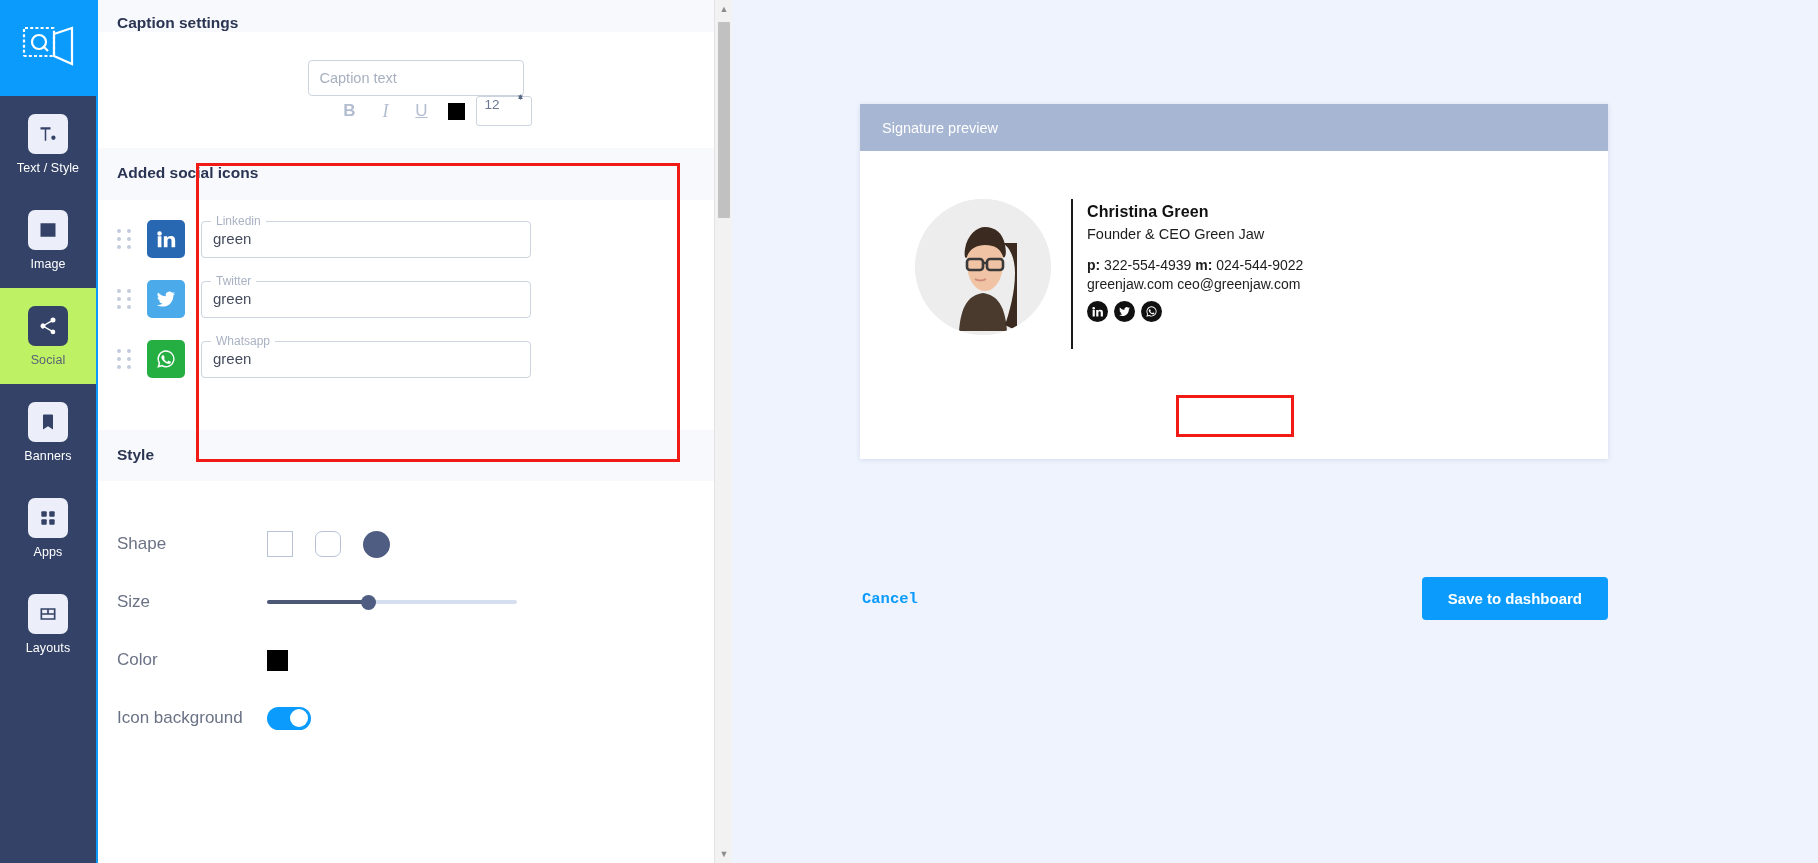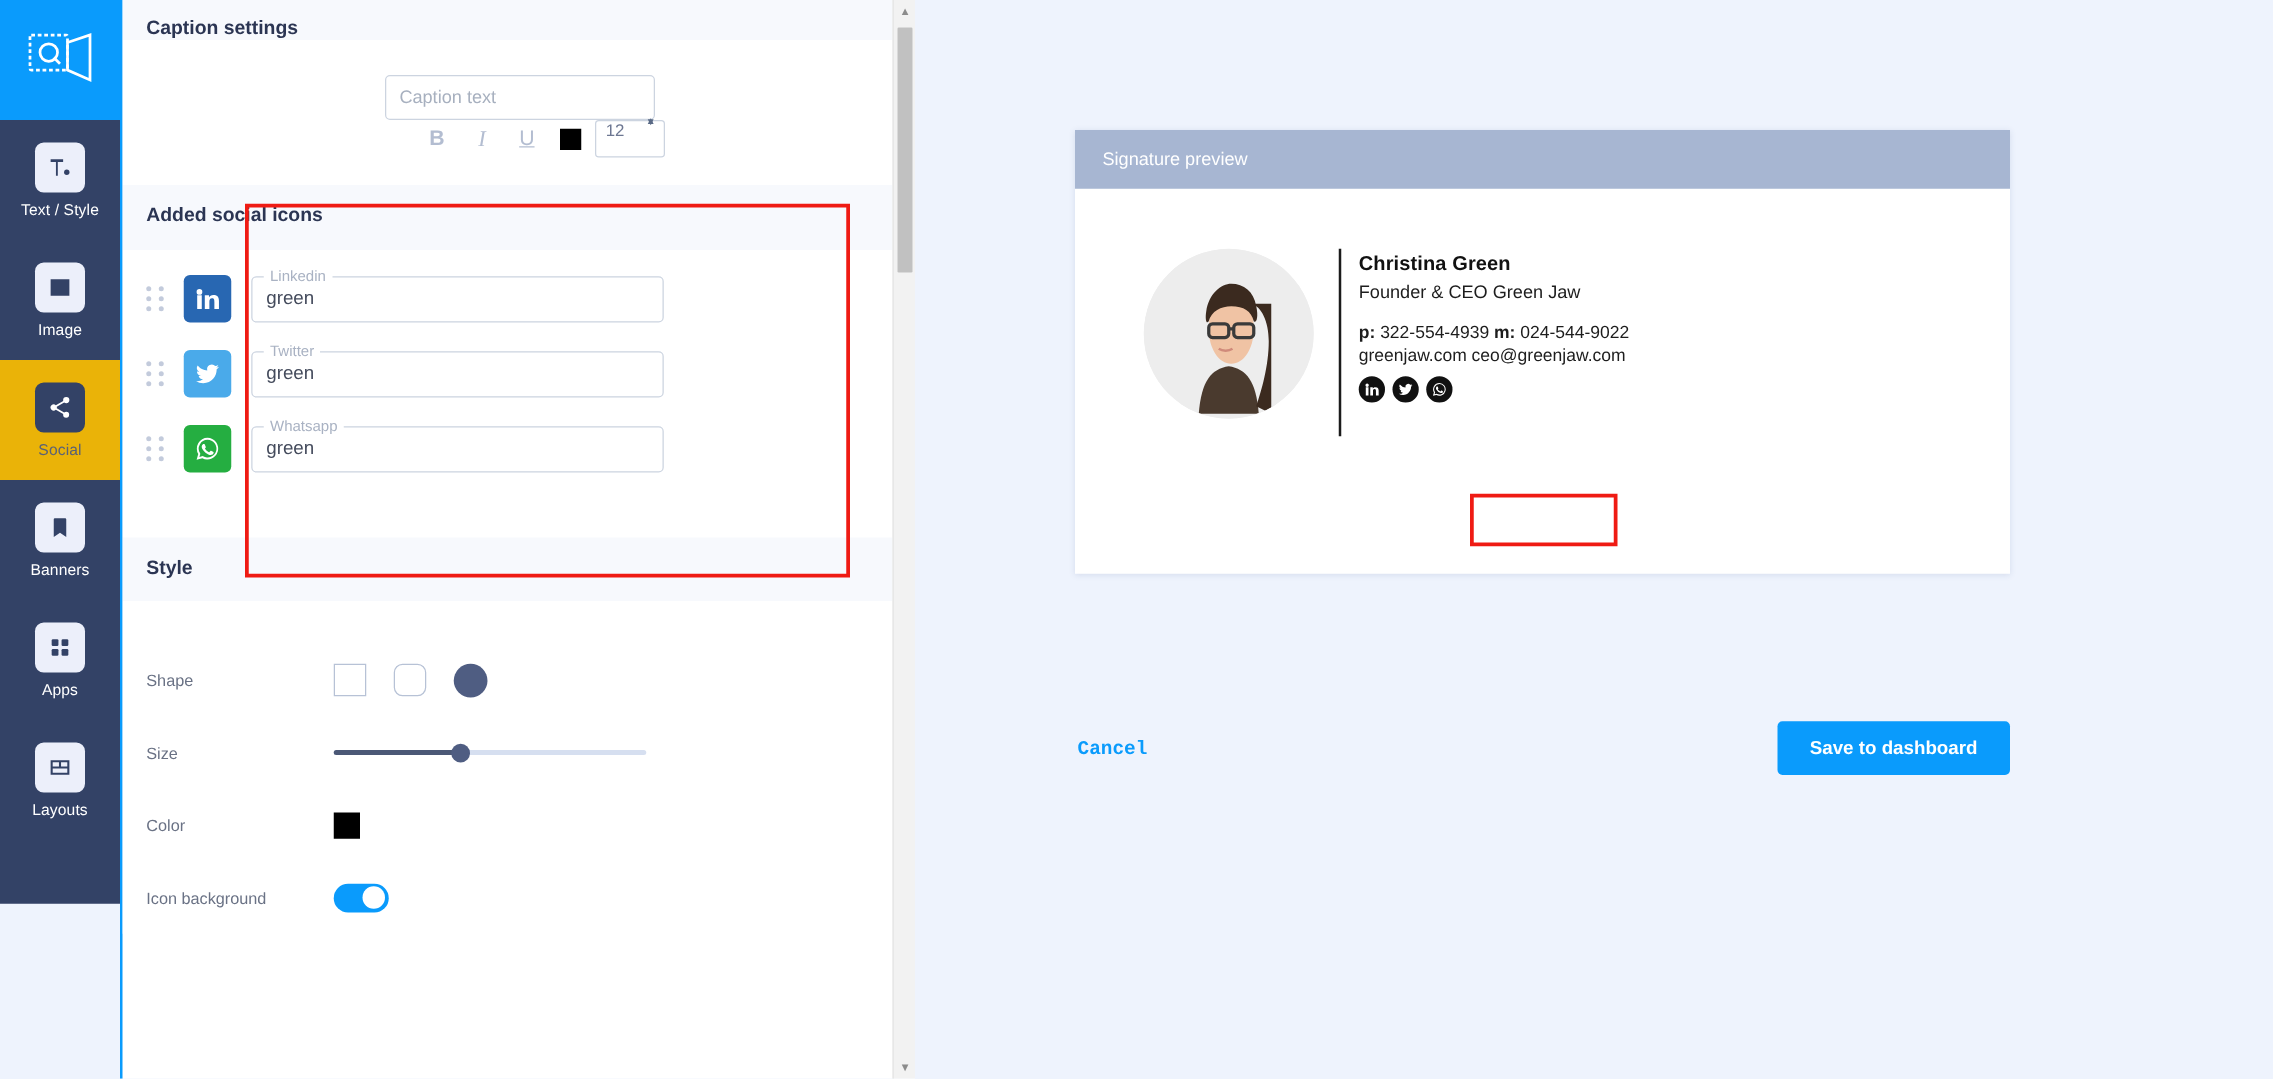--- a/index.html
+++ b/index.html
@@ -6,36 +6,36 @@
   html, body {
     width: 1818px; height: 863px;
     font-family: "Liberation Sans", sans-serif;
     overflow: hidden;
     background: #eef3fd;
   }
   .app { position: relative; width: 1818px; height: 863px; display: flex; }
 
   
   .rail {
-    width: 96px; height: 723px; background: #334266;
+    width: 96px; height: 863px; background: #334266;
     display: flex; flex-direction: column; align-items: center;
     flex: 0 0 96px;
   }
   .rail-logo {
     width: 96px; height: 96px; background: #0a9bfc;
     display: flex; align-items: center; justify-content: center;
   }
   .rail-logo svg { width: 52px; height: 44px; }
   .rail-item {
     width: 96px; height: 96px;
     display: flex; flex-direction: column;
     align-items: center; justify-content: center; gap: 7px;
     cursor: pointer;
   }
-  .rail-item.active { background: #eab308; }
+  .rail-item.active { background: #bef264; }
   .rail-ico {
     width: 40px; height: 40px; border-radius: 7px;
     background: #eceffa; color: #334266;
     display: flex; align-items: center; justify-content: center;
   }
   .rail-item.active .rail-ico { background: #334266; color: #ffffff; }
   .rail-ico svg { width: 20px; height: 20px; fill: currentColor; }
   .rail-lbl {
     font-size: 12.5px; color: #ffffff; letter-spacing: .1px; white-space: nowrap;
   }
@@ -121,21 +121,21 @@
     font-size: 15px; color: #444b5c;
   }
 
   
   .style-head {
     background: #f7f9fd; padding: 16px 0 17px 19px;
     font-size: 15.5px; font-weight: 700; color: #2b3553;
   }
   .style-body { background: #ffffff; padding-top: 34px; }
   .strow { display: flex; align-items: center; height: 58px; padding-left: 19px; }
-  .strow-lbl { width: 150px; font-size: 13px; color: #6a7285; }
+  .strow-lbl { width: 150px; font-size: 17px; color: #6a7285; }
   .shapes { display: flex; align-items: center; gap: 22px; }
   .sh-sq { width: 26px; height: 26px; border: 1.5px solid #b7c2d6; background: #fff; cursor: pointer; }
   .sh-rd { width: 26px; height: 26px; border: 1.5px solid #b7c2d6; border-radius: 7px; background: #fff; cursor: pointer; }
   .sh-ci { width: 27px; height: 27px; border-radius: 50%; background: #4f5d82; cursor: pointer; }
   .slider { position: relative; width: 250px; height: 18px; cursor: pointer; }
   .slider .trk { position: absolute; top: 7px; left: 0; width: 250px; height: 4px; background: #d6dff0; border-radius: 2px; }
   .slider .fil { position: absolute; top: 7px; left: 0; width: 102px; height: 4px; background: #4b5876; border-radius: 2px; }
   .slider .knb { position: absolute; top: 2px; left: 94px; width: 15px; height: 15px; border-radius: 50%; background: #4f5d82; }
   .sw-color { width: 21px; height: 21px; background: #000; cursor: pointer; }
   .toggle { width: 44px; height: 23px; border-radius: 12px; background: #0a9bfc; position: relative; cursor: pointer; }

